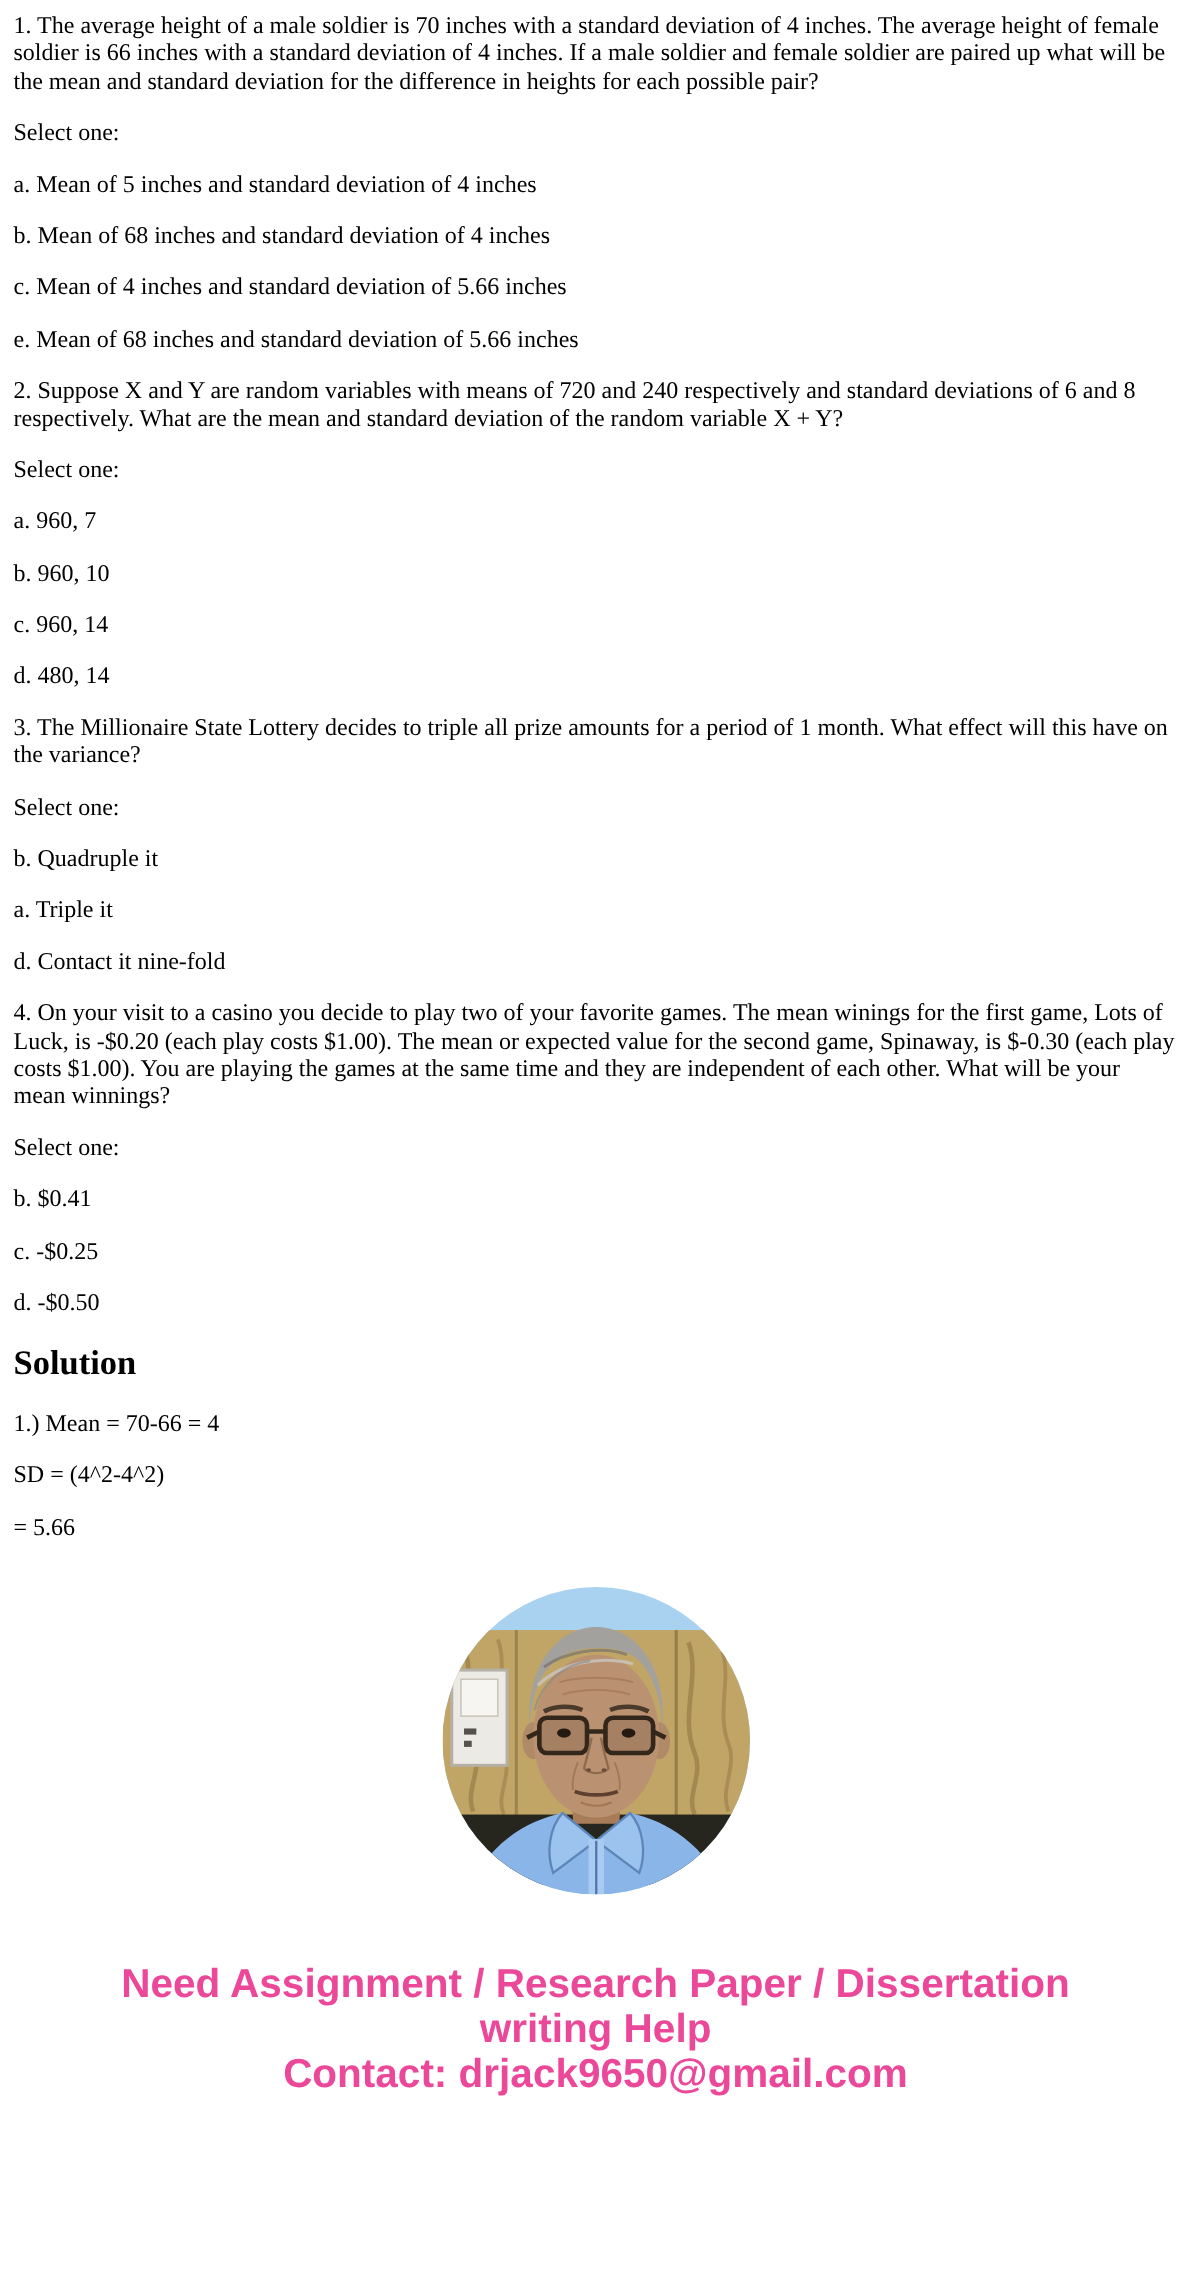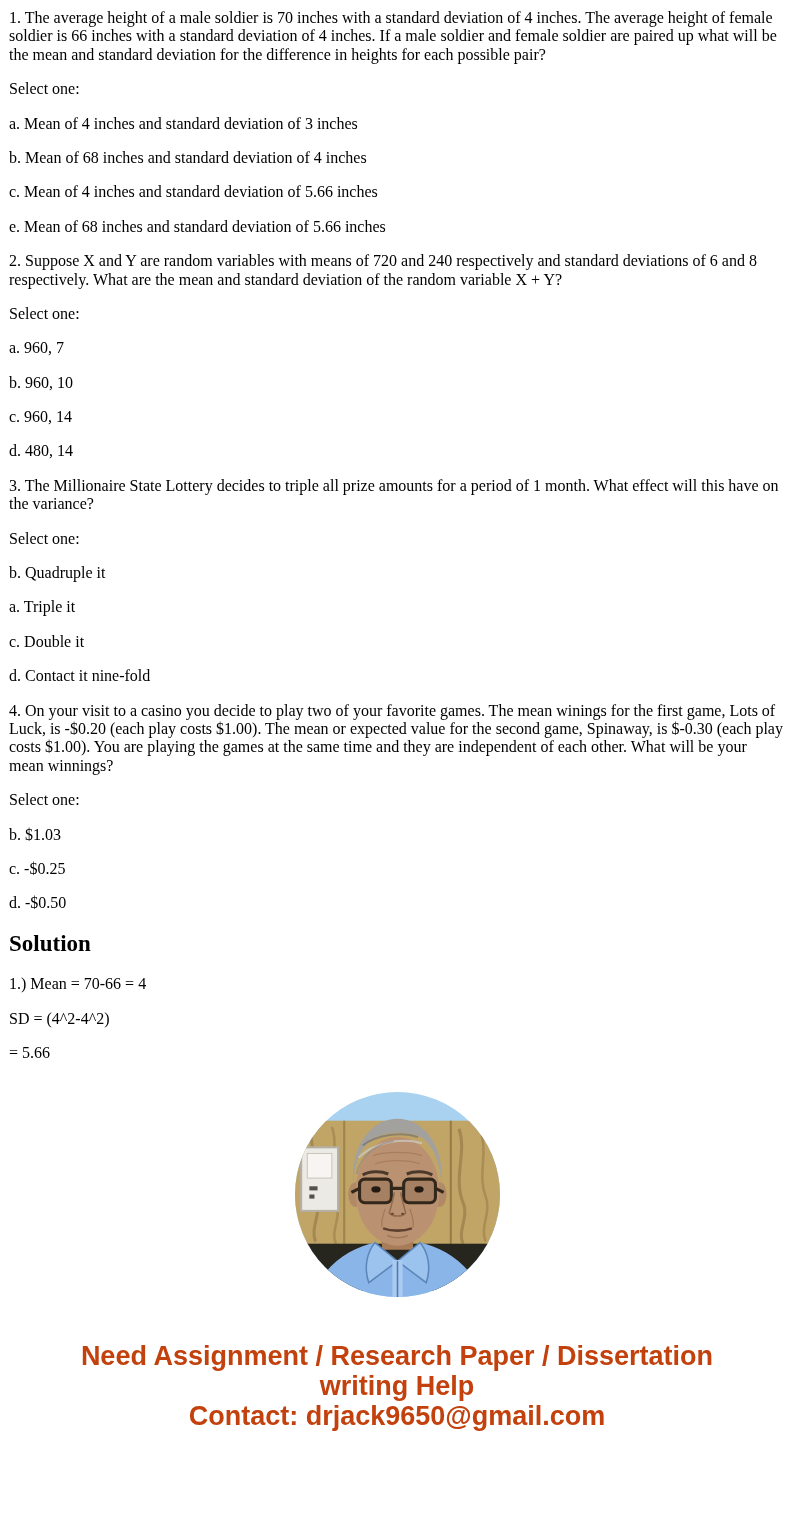--- a/index.html
+++ b/index.html
@@ -27,52 +27,51 @@
     text-align: center;
   }
   .avatar-wrap svg { display: inline-block; vertical-align: top; }
   .help-banner {
     margin-top: 44px;
     text-align: center;
     font-family: "Liberation Sans", sans-serif;
     font-weight: bold;
     font-size: 27px;
     line-height: 30px;
-    color: #c2410c;
+    color: #ec4899;
   }
 </style>
 </head>
 <body>
 
 <div class="page">
 
   <p class="first">1. The average height of a male soldier is 70 inches with a standard deviation of 4 inches. The average height of female soldier is 66 inches with a standard deviation of 4 inches. If a male soldier and female soldier are paired up what will be the mean and standard deviation for the difference in heights for each possible pair?</p>
   <p>Select one:</p>
-  <p>a. Mean of 4 inches and standard deviation of 3 inches</p>
+  <p>a. Mean of 5 inches and standard deviation of 4 inches</p>
   <p>b. Mean of 68 inches and standard deviation of 4 inches</p>
   <p>c. Mean of 4 inches and standard deviation of 5.66 inches</p>
   <p>e. Mean of 68 inches and standard deviation of 5.66 inches</p>
 
   <p>2. Suppose X and Y are random variables with means of 720 and 240 respectively and standard deviations of 6 and 8 respectively. What are the mean and standard deviation of the random variable X + Y?</p>
   <p>Select one:</p>
   <p>a. 960, 7</p>
   <p>b. 960, 10</p>
   <p>c. 960, 14</p>
   <p>d. 480, 14</p>
 
   <p>3. The Millionaire State Lottery decides to triple all prize amounts for a period of 1 month. What effect will this have on the variance?</p>
   <p>Select one:</p>
   <p>b. Quadruple it</p>
   <p>a. Triple it</p>
-  <p>c. Double it</p>
   <p>d. Contact it nine-fold</p>
 
   <p>4. On your visit to a casino you decide to play two of your favorite games. The mean winings for the first game, Lots of Luck, is -$0.20 (each play costs $1.00). The mean or expected value for the second game, Spinaway, is $-0.30 (each play costs $1.00). You are playing the games at the same time and they are independent of each other. What will be your mean winnings?</p>
   <p>Select one:</p>
-  <p>b. $1.03</p>
+  <p>b. $0.41</p>
   <p>c. -$0.25</p>
   <p>d. -$0.50</p>
 
   <h3 class="solution-heading">Solution</h3>
   <p>1.) Mean = 70-66 = 4</p>
   <p>SD = (4^2-4^2)</p>
   <p>= 5.66</p>
 
   <div class="avatar-wrap">
     <svg width="205" height="205" viewBox="0 0 200 200" aria-hidden="true">

